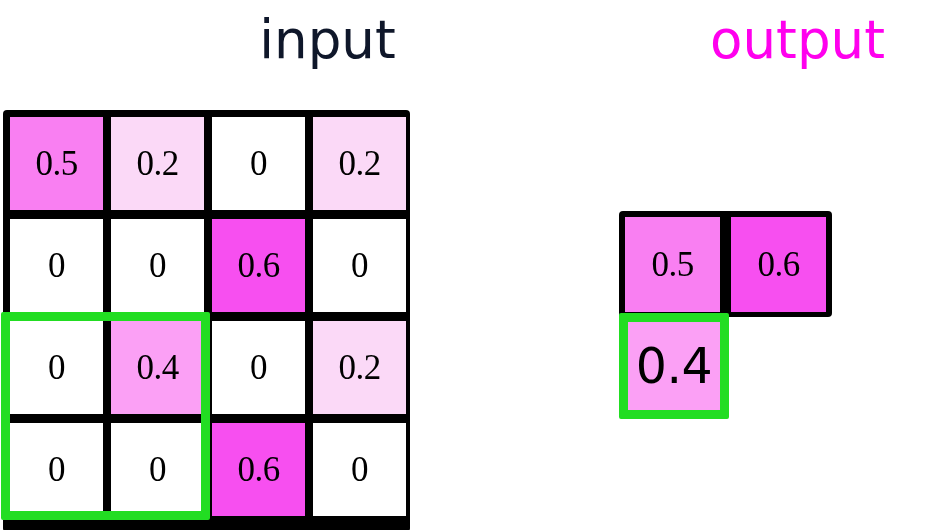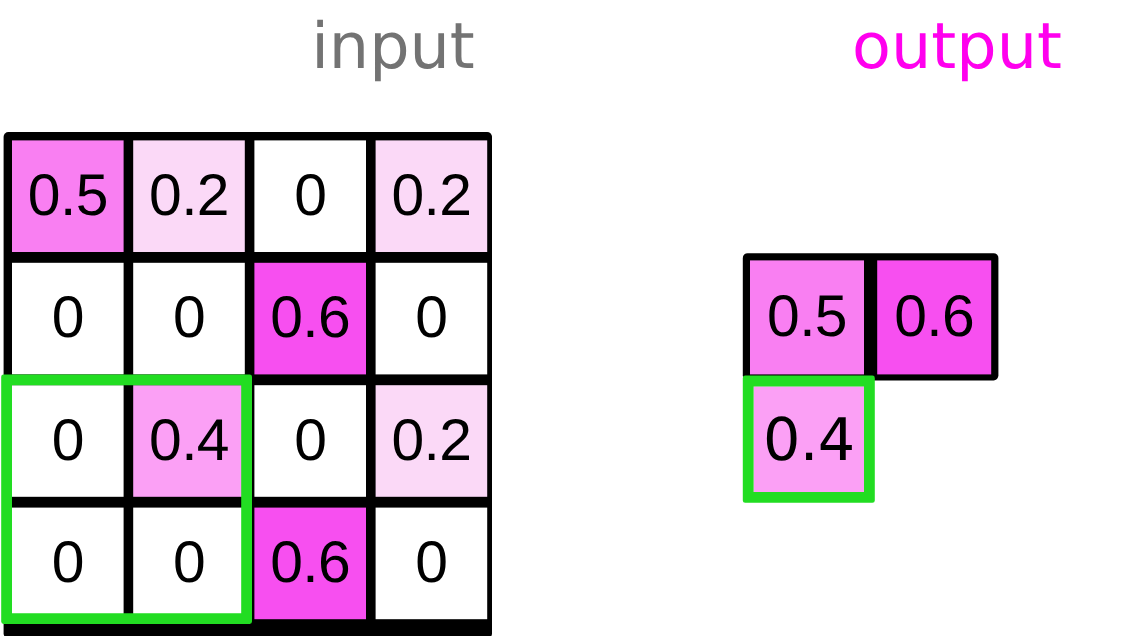--- a/index.html
+++ b/index.html
@@ -46,22 +46,22 @@
   }
 
   .cell {
     position: absolute;
     box-sizing: border-box;
     display: flex;
     align-items: center;
     justify-content: center;
     background: #ffffff;
     color: #000000;
-    font-family: Liberation Sans, sans-serif;
-    font-size: 49px;
+    font-family: Liberation Serif, serif;
+    font-size: 35px;
     line-height: 1;
     letter-spacing: -0.5px;
   }
 
   
   #input-grid {
     left: 3px;
     top: 110px;
     width: 407px;
     height: 422px;
@@ -102,21 +102,21 @@
     line-height: 1;
     letter-spacing: -0.5px;
   }
   #output-cell-04 { left: 628px; top: 322px; width: 92px; height: 88px; }
 </style>
 </head>
 <body>
 
 <div class="stage">
 
-  <div class="title" id="title-input" style="color: #737373;">input</div>
+  <div class="title" id="title-input" style="color: #0f172a;">input</div>
 
   <div class="title" id="title-output" style="color: rgb(255, 0, 238);">output</div>
 
   <div class="grid-frame" id="input-grid">
 
     <div class="cell" style="left: 7px; top: 7px; background: rgb(249, 127, 242);">0.5</div>
     <div class="cell" style="left: 108px; top: 7px; background: rgb(251, 217, 247);">0.2</div>
     <div class="cell" style="left: 209px; top: 7px; background: rgb(255, 255, 255);">0</div>
     <div class="cell" style="left: 310px; top: 7px; background: rgb(251, 217, 247);">0.2</div>
 

